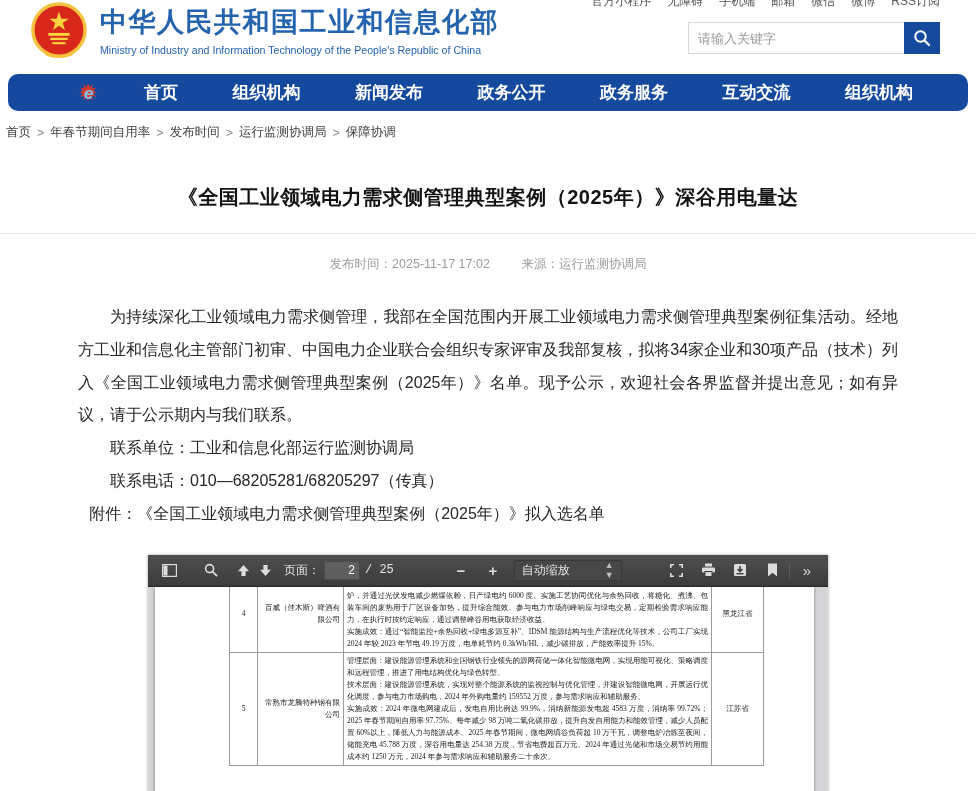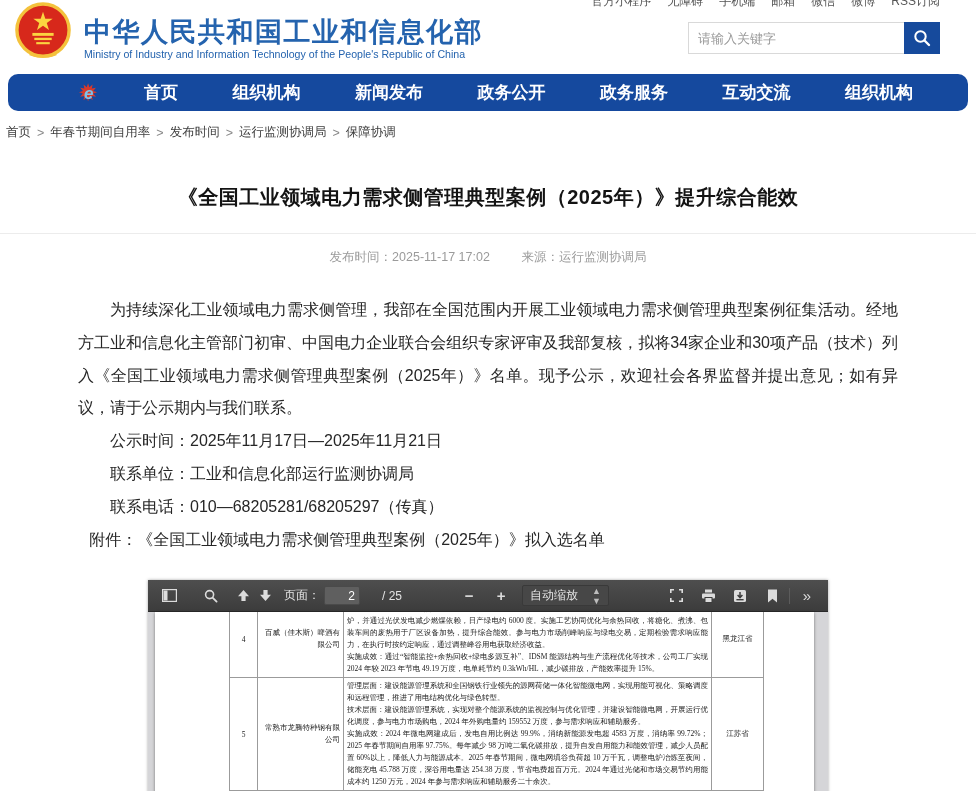--- a/index.html
+++ b/index.html
@@ -6,25 +6,25 @@
   html,body { width: 976px; }
   body {
     height: 791px;
     background: #ffffff;
     font-family: "Liberation Sans", "DejaVu Sans", sans-serif;
     overflow: hidden;
     position: relative;
   }
   
   .topbar { position: relative; height: 70px; background:#fff; }
-  .brand { position:absolute; left:14px; top:2px; display:flex; align-items:flex-end; }
+  .brand { position:absolute; left:30px; top:2px; display:flex; align-items:flex-start; }
   .emblem { width:58px; height:58px; flex:0 0 58px; }
   .brand-text { margin-left:12px; padding-top:6px; }
   .site-name { font-size:27px; font-weight:bold; color:#2463AE; letter-spacing:1.5px; line-height:1.1; }
-  .site-en { font-size:10.6px; color:#2463AE; margin-top:0; }
+  .site-en { font-size:10.6px; color:#2463AE; margin-top:6px; }
   .quick-links { position:absolute; right:36px; top:0; height:8px; overflow:hidden; }
   .quick-links-inner { display:flex; gap:16px; font-size:12px; color:#555; margin-top:-7px; white-space:nowrap; }
   .quick-links-inner span { cursor:pointer; }
   .searchbar { position:absolute; right:36px; top:22px; width:252px; height:32px; display:flex; border:1px solid #d9d9d9; background:#fff; }
   .search-input { flex:1; border:none; outline:none; padding:0 9px; font-size:13px; color:#4d7c0f; }
   .search-input::placeholder { color:#9a9a9a; }
   .search-btn { width:36px; height:32px; margin:-1px -1px -1px 0; background:#164A9C; border:none; display:flex; align-items:center; justify-content:center; cursor:pointer; }
   
   .nav { margin:4px 8px 0; height:37px; background:#15499E; border-radius:10px; display:flex; align-items:center; padding:0 55px 0 70px; }
   .nav-logo { width:26px; height:26px; position:relative; margin-right:40px; flex:0 0 26px; }
@@ -32,40 +32,40 @@
   .nav-logo .e { position:absolute; left:6px; top:1px; font-size:17px; font-weight:bold; font-style:italic; color:#7ec3ea; line-height:26px; }
   .nav-items { display:flex; flex:1; justify-content:space-between; }
   .nav-item { color:#ffffff; font-size:17px; font-weight:bold; text-decoration:none; cursor:pointer; white-space:nowrap; }
   
   .breadcrumb { margin:13px 0 0 6px; font-size:12.5px; color:#3d3d3d; display:flex; gap:6px; align-items:center; }
   .breadcrumb .crumb { cursor:pointer; }
   .breadcrumb .sep { color:#888; }
   
   .article-title { text-align:center; font-size:20px; font-weight:bold; color:#131313; margin-top:43px; letter-spacing:0.5px; }
   .article-divider { border:none; border-top:1px solid #ececec; margin-top:22px; width:100%; }
-  .article-meta { text-align:center; font-size:12.5px; color:#9b9b9b; margin-top:15px; }
+  .article-meta { text-align:center; font-size:12.5px; color:#9b9b9b; margin-top:22px; }
   .article-meta span { margin:0 14px; }
   .article-body { padding:0 78px; margin-top:28px; font-size:16px; line-height:2.05; color:#262626; }
   .article-body p { margin:0; }
   .p-indent { text-indent:2em; text-align:justify; }
   .attachment { margin-top:28px; text-indent:0.7em; }
   .attachment .att-link { cursor:pointer; }
   
   .pdf-viewer { width:680px; margin:24px auto 0; box-shadow:0 0 3px rgba(0,0,0,.35); }
   .pdf-toolbar { height:32px; background:linear-gradient(#4e4e4e,#3c3c3c); display:flex; align-items:center; padding:0 10px; color:#e4e4e4; font-size:12px; border-bottom:1px solid #2a2a2a; }
   .tb-btn { background:none; border:none; color:#dcdcdc; display:flex; align-items:center; justify-content:center; width:22px; height:24px; cursor:pointer; font-size:13px; }
   .tb-btn svg { display:block; }
   .tb-gap { width:10px; }
   .tb-sep { width:1px; height:16px; background:#2e2e2e; border-right:1px solid #5c5c5c; margin:0 6px; }
   .page-label { margin:0 4px 0 8px; }
   .page-input { width:36px; height:19px; background:#5f5f5f; border:1px solid #4a4a4a; border-radius:2px; color:#fff; font-size:12px; text-align:right; padding-right:4px; }
-  .page-count { margin-left:22px; }
+  .page-count { margin-left:5px;font-family:Liberation Mono, monospace; }
   .zoom-group { display:flex; align-items:center; margin-left:56px; }
   .zoom-btn { font-size:15px; font-weight:bold; }
-  .scale-select { margin-left:10px; height:21px; background:#474747; border:1px solid #393939; border-radius:2px; color:#e4e4e4; font-size:12px; display:flex; align-items:center; padding:0 7px; cursor:pointer; }
+  .scale-select { margin-left:10px; height:21px; background:#474747; border:1px solid #393939; border-radius:2px; color:#e4e4e4; font-size:12px; display:flex; align-items:center; padding:0 7px; cursor:pointer;gap:21px; }
   .scale-caret { margin-left:14px; font-size:9px; color:#bdbdbd; }
   .tb-right { margin-left:auto; display:flex; align-items:center; }
   .chevrons { font-size:15px; color:#dcdcdc; }
   .pdf-body { height:212px; background:#d5d5d8; padding:0 14px 0 7px; }
   .pdf-page { background:#fff; height:100%; overflow:hidden; box-shadow:0 1px 3px rgba(0,0,0,.45); padding:0 50px 0 74px; }
   .pdf-table { width:100%; border-collapse:collapse; table-layout:fixed; margin-top:-12px; font-size:7.5px; color:#1a1a1a; font-family:"Liberation Serif","DejaVu Serif",serif; }
   .pdf-table td { border:1px solid #9b9b9b; padding:2px 3px; vertical-align:middle; }
   .td-no { text-align:center; }
   .td-company { text-align:right; line-height:1.6; }
   .td-desc { line-height:1.6; text-align:justify; }
@@ -136,30 +136,29 @@
   <span class="sep">&gt;</span>
   <span class="crumb">年春节期间自用率</span>
   <span class="sep">&gt;</span>
   <span class="crumb">发布时间</span>
   <span class="sep">&gt;</span>
   <span class="crumb">运行监测协调局</span>
   <span class="sep">&gt;</span>
   <span class="crumb">保障协调</span>
 </div>
 
-<h1 class="article-title">《全国工业领域电力需求侧管理典型案例（2025年）》提升综合能效</h1>
+<h1 class="article-title">《全国工业领域电力需求侧管理典型案例（2025年）》深谷用电量达</h1>
 <hr class="article-divider">
 <div class="article-meta">
   <span>发布时间：2025-11-17 17:02</span>
   <span>来源：运行监测协调局</span>
 </div>
 
 <div class="article-body">
   <p class="p-indent">为持续深化工业领域电力需求侧管理，我部在全国范围内开展工业领域电力需求侧管理典型案例征集活动。经地方工业和信息化主管部门初审、中国电力企业联合会组织专家评审及我部复核，拟将34家企业和30项产品（技术）列入《全国工业领域电力需求侧管理典型案例（2025年）》名单。现予公示，欢迎社会各界监督并提出意见；如有异议，请于公示期内与我们联系。</p>
-  <p class="p-indent">公示时间：2025年11月17日—2025年11月21日</p>
   <p class="p-indent">联系单位：工业和信息化部运行监测协调局</p>
   <p class="p-indent">联系电话：010—68205281/68205297（传真）</p>
   <p class="attachment"><span>附件：</span><span class="att-link">《全国工业领域电力需求侧管理典型案例（2025年）》拟入选名单</span></p>
 </div>
 
 <div class="pdf-viewer">
   <div class="pdf-toolbar">
     <button class="tb-btn">
       <svg width="15" height="13" viewBox="0 0 15 13">
           <rect x="0.5" y="0.5" width="14" height="12" fill="none" stroke="#dcdcdc" stroke-width="1.4"></rect>

